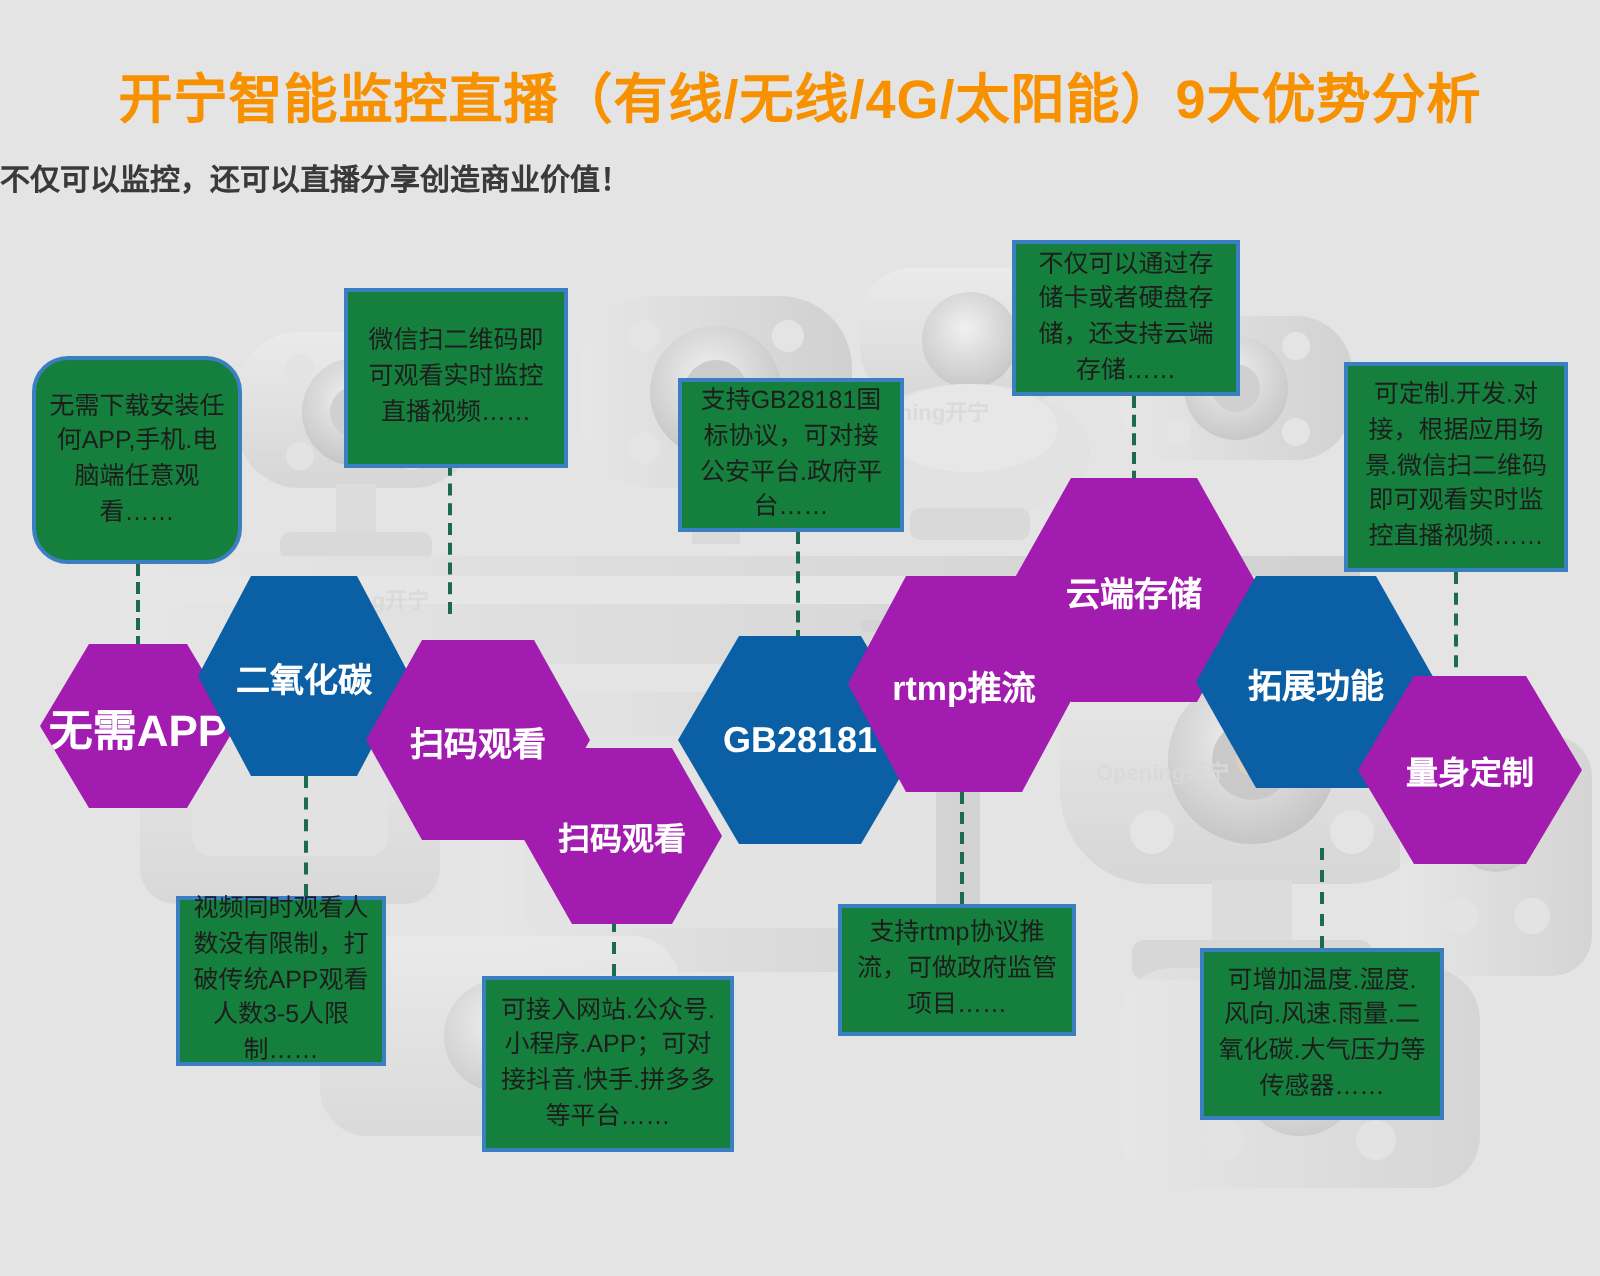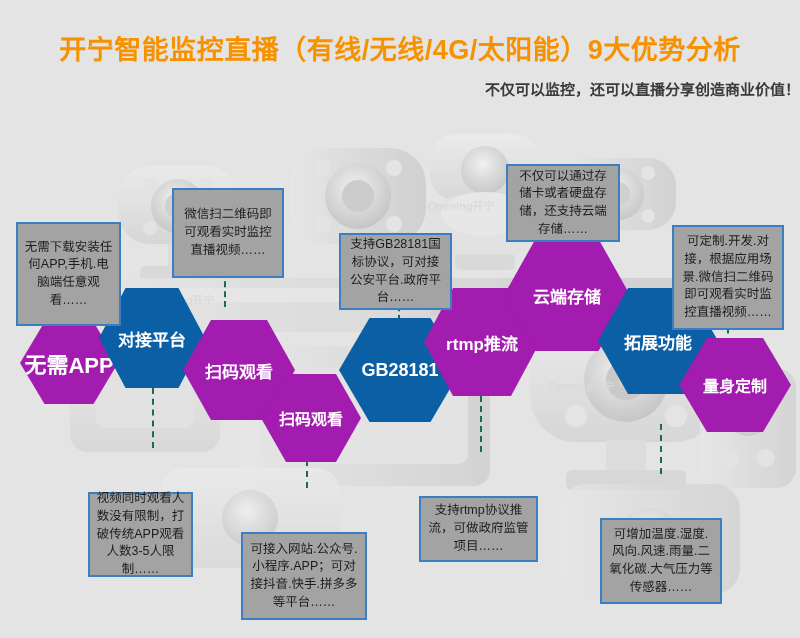--- a/index.html
+++ b/index.html
@@ -20,44 +20,43 @@
   }
   #bg-photo svg{display:block;}
 
   
   .title{
     position:absolute;left:0;top:28px;width:800px;text-align:center;
     font-size:27px;font-weight:bold;color:#f79100;
     letter-spacing:.5px;white-space:nowrap;
   }
   .subtitle{
-    position:absolute;left:0;top:78px;width:800px;text-align:right;
+    position:absolute;left:0;top:78px;width:800px;text-align:left;
     font-size:15px;font-weight:bold;color:#3a3a3a;
   }
 
   
   .connector{
     position:absolute;width:0;border-left:2px dashed #1d6b4f;
     z-index:2;
   }
 
   
   .callout{
     position:absolute;
     box-sizing:border-box;
-    background:#a3a3a3;
+    background:#15803d;
     border:2px solid #3a7fc1;
     color:#1d1d1d;
     font-size:12.5px;
     line-height:1.42;
     text-align:center;
     display:flex;align-items:center;justify-content:center;
     padding:5px 6px;
     z-index:4;
-    margin-top:44px;
   }
   .callout span{display:block;width:100%;}
 
   
   .hex{
     position:absolute;
     display:flex;align-items:center;justify-content:center;
     color:#ffffff;font-weight:bold;
     text-align:center;
     clip-path:polygon(25% 0%,75% 0%,100% 50%,75% 100%,25% 100%,0% 50%);
@@ -201,21 +200,21 @@
   <div class="connector" style="left:68px;  top:282px; height:42px;"></div>
   <div class="connector" style="left:224px; top:222px; height:85px;"></div>
   <div class="connector" style="left:398px; top:266px; height:55px;"></div>
   <div class="connector" style="left:566px; top:198px; height:62px;"></div>
   <div class="connector" style="left:727px; top:286px; height:58px;"></div>
   <div class="connector" style="left:152px; top:388px; height:60px;"></div>
   <div class="connector" style="left:306px; top:438px; height:50px;"></div>
   <div class="connector" style="left:480px; top:396px; height:56px;"></div>
   <div class="connector" style="left:660px; top:424px; height:50px;"></div>
 
-  <div class="callout" style="left:16px; top:178px; width:105px; height:104px;">
+  <div class="callout" style="left:16px; top:178px; width:105px; height:104px;border-radius:18px;">
     <span>无需下载安装任何APP,手机.电脑端任意观看……</span>
   </div>
 
   <div class="callout" style="left:172px; top:144px; width:112px; height:90px;">
     <span>微信扫二维码即可观看实时监控直播视频……</span>
   </div>
 
   <div class="callout" style="left:339px; top:189px; width:113px; height:77px;">
     <span>支持GB28181国标协议，可对接公安平台.政府平台……</span>
   </div>
@@ -242,21 +241,21 @@
 
   <div class="callout" style="left:600px; top:474px; width:122px; height:86px;">
     <span>可增加温度.湿度.风向.风速.雨量.二氧化碳.大气压力等传感器……</span>
   </div>
 
   <div class="hex light" style="left:20px; top:322px; width:98px; height:82px; font-size:22px;">
     <span>无需APP</span>
   </div>
 
   <div class="hex dark" style="left:99px; top:288px; width:106px; height:100px; font-size:17px;">
-    <span>对接平台</span>
+    <span>二氧化碳</span>
   </div>
 
   <div class="hex light" style="left:183px; top:320px; width:112px; height:100px; font-size:17px;">
     <span>扫码观看</span>
   </div>
 
   <div class="hex light" style="left:261px; top:374px; width:100px; height:88px; font-size:16px;">
     <span>扫码观看</span>
   </div>
 

